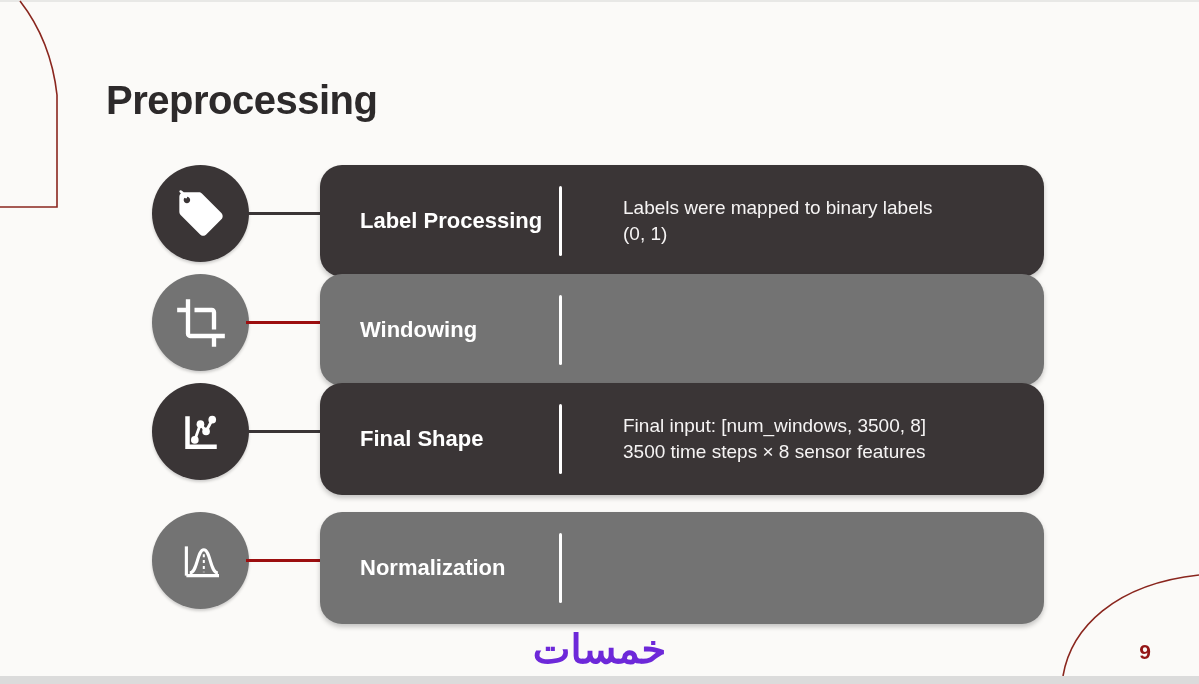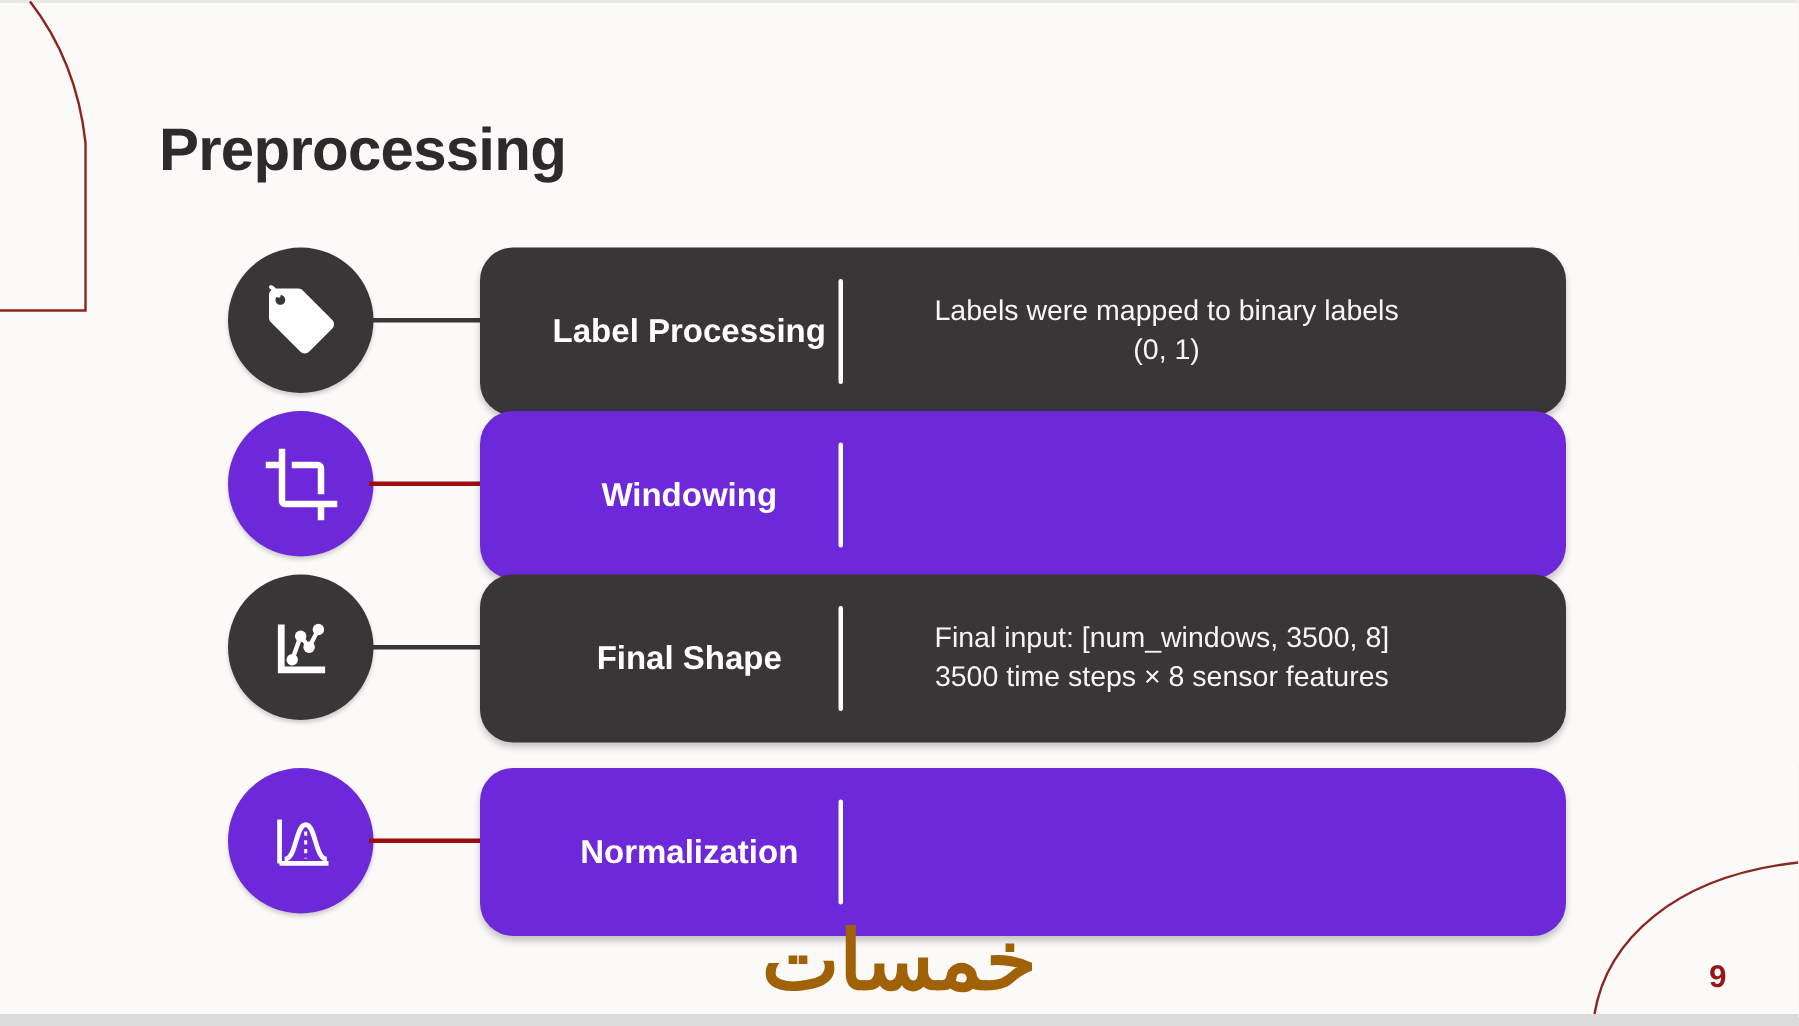--- a/index.html
+++ b/index.html
@@ -19,38 +19,38 @@
   }
   .row{position:absolute;left:0;width:100%;height:97px;}
   .circle{
     position:absolute;left:152px;top:0;width:97px;height:97px;border-radius:50%;
     display:flex;align-items:center;justify-content:center;
     box-shadow:0 2px 3px rgba(0,0,0,0.18);
   }
   .connector{position:absolute;left:246px;top:47px;width:76px;height:3px;}
   .card{
     position:absolute;left:320px;top:0;width:724px;height:112px;border-radius:22px;
-    display:flex;align-items:center;box-shadow:0 3px 5px rgba(0,0,0,0.22);text-align:center;
+    display:flex;align-items:center;box-shadow:0 3px 5px rgba(0,0,0,0.22);
   }
   .theme-dark{background:#3a3536;}
-  .theme-red{background:#6d28d9;}
+  .theme-red{background:#737373;}
   .line-dark{background:#3a3536;}
   .line-red{background:#9c0e0f;}
   .card-title{
     padding-left:40px;width:239px;box-sizing:border-box;flex:0 0 auto;
     font-size:22px;font-weight:700;color:#ffffff;
   }
   .divider{width:3px;height:70px;background:#ffffff;border-radius:2px;flex:0 0 auto;}
   .card-desc{
     padding-left:61px;padding-right:20px;
     font-size:19px;line-height:26px;color:#f6f4f4;white-space:pre-line;
   }
   .watermark{
     position:absolute;left:50%;transform:translateX(-50%);bottom:12px;
-    font-size:55px;font-weight:700;color:#a16207;direction:rtl;
+    font-size:40px;font-weight:700;color:#6d28d9;direction:rtl;
   }
   .page-number{
     position:absolute;right:48px;top:640px;
     font-size:21px;font-weight:700;color:#941616;
   }
   .icon-svg{display:block;}
 </style>
 </head>
 <body>
 

